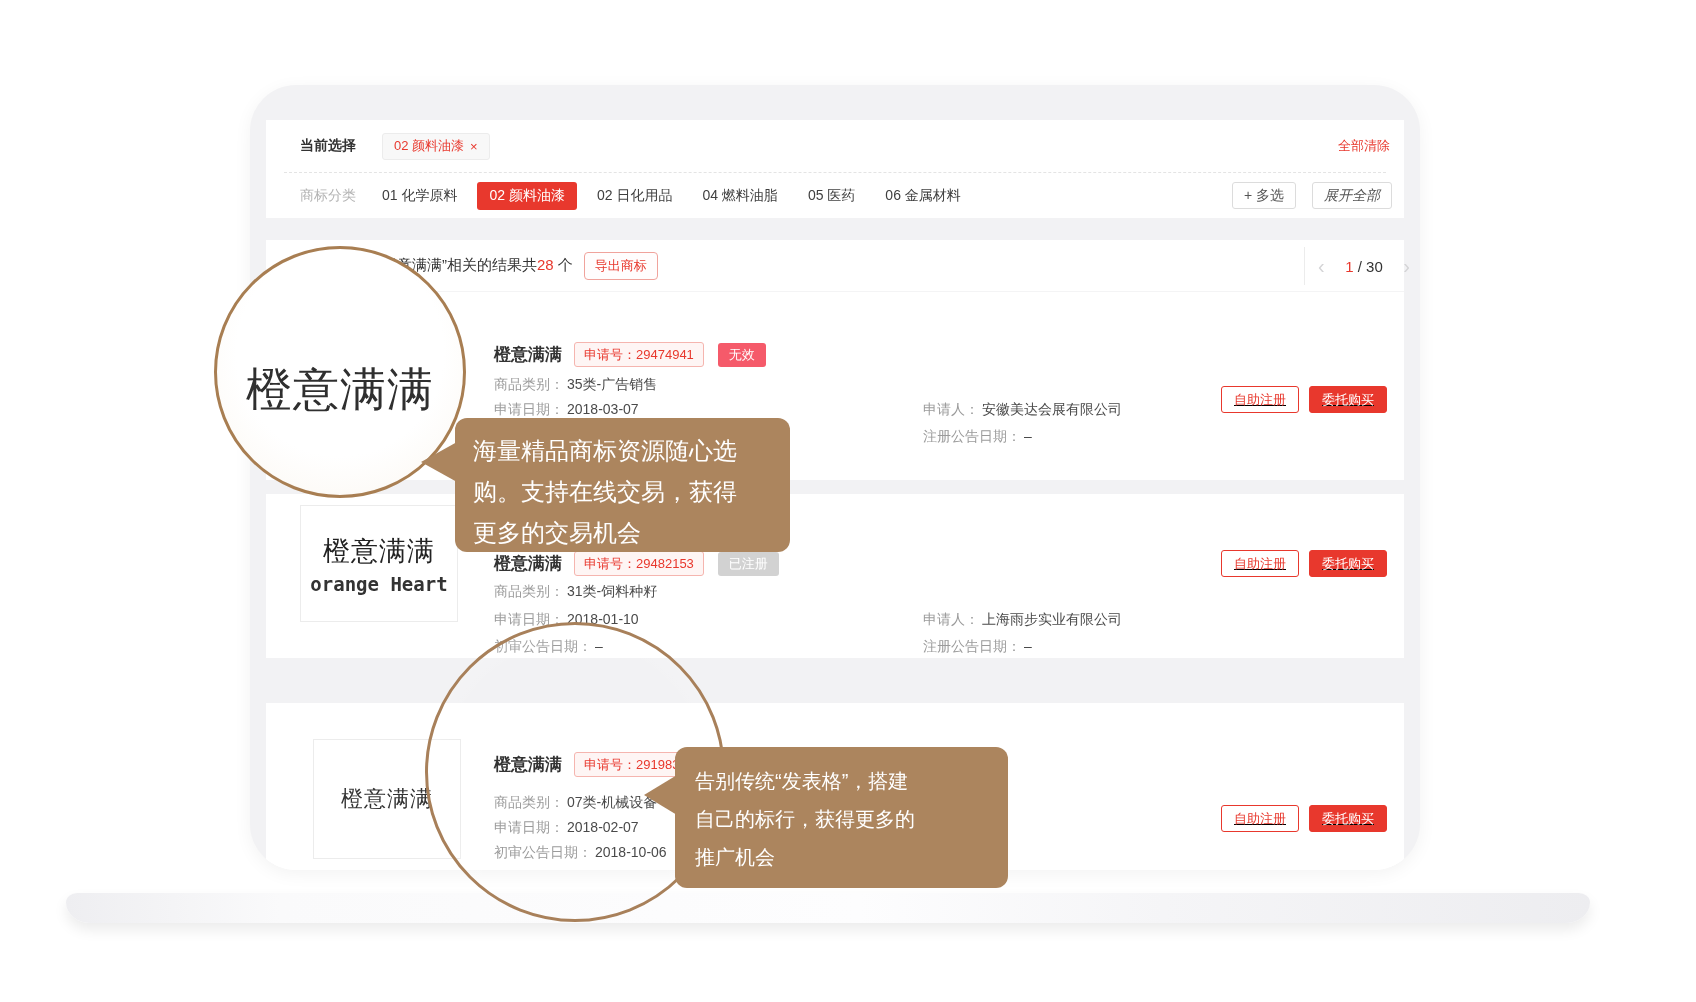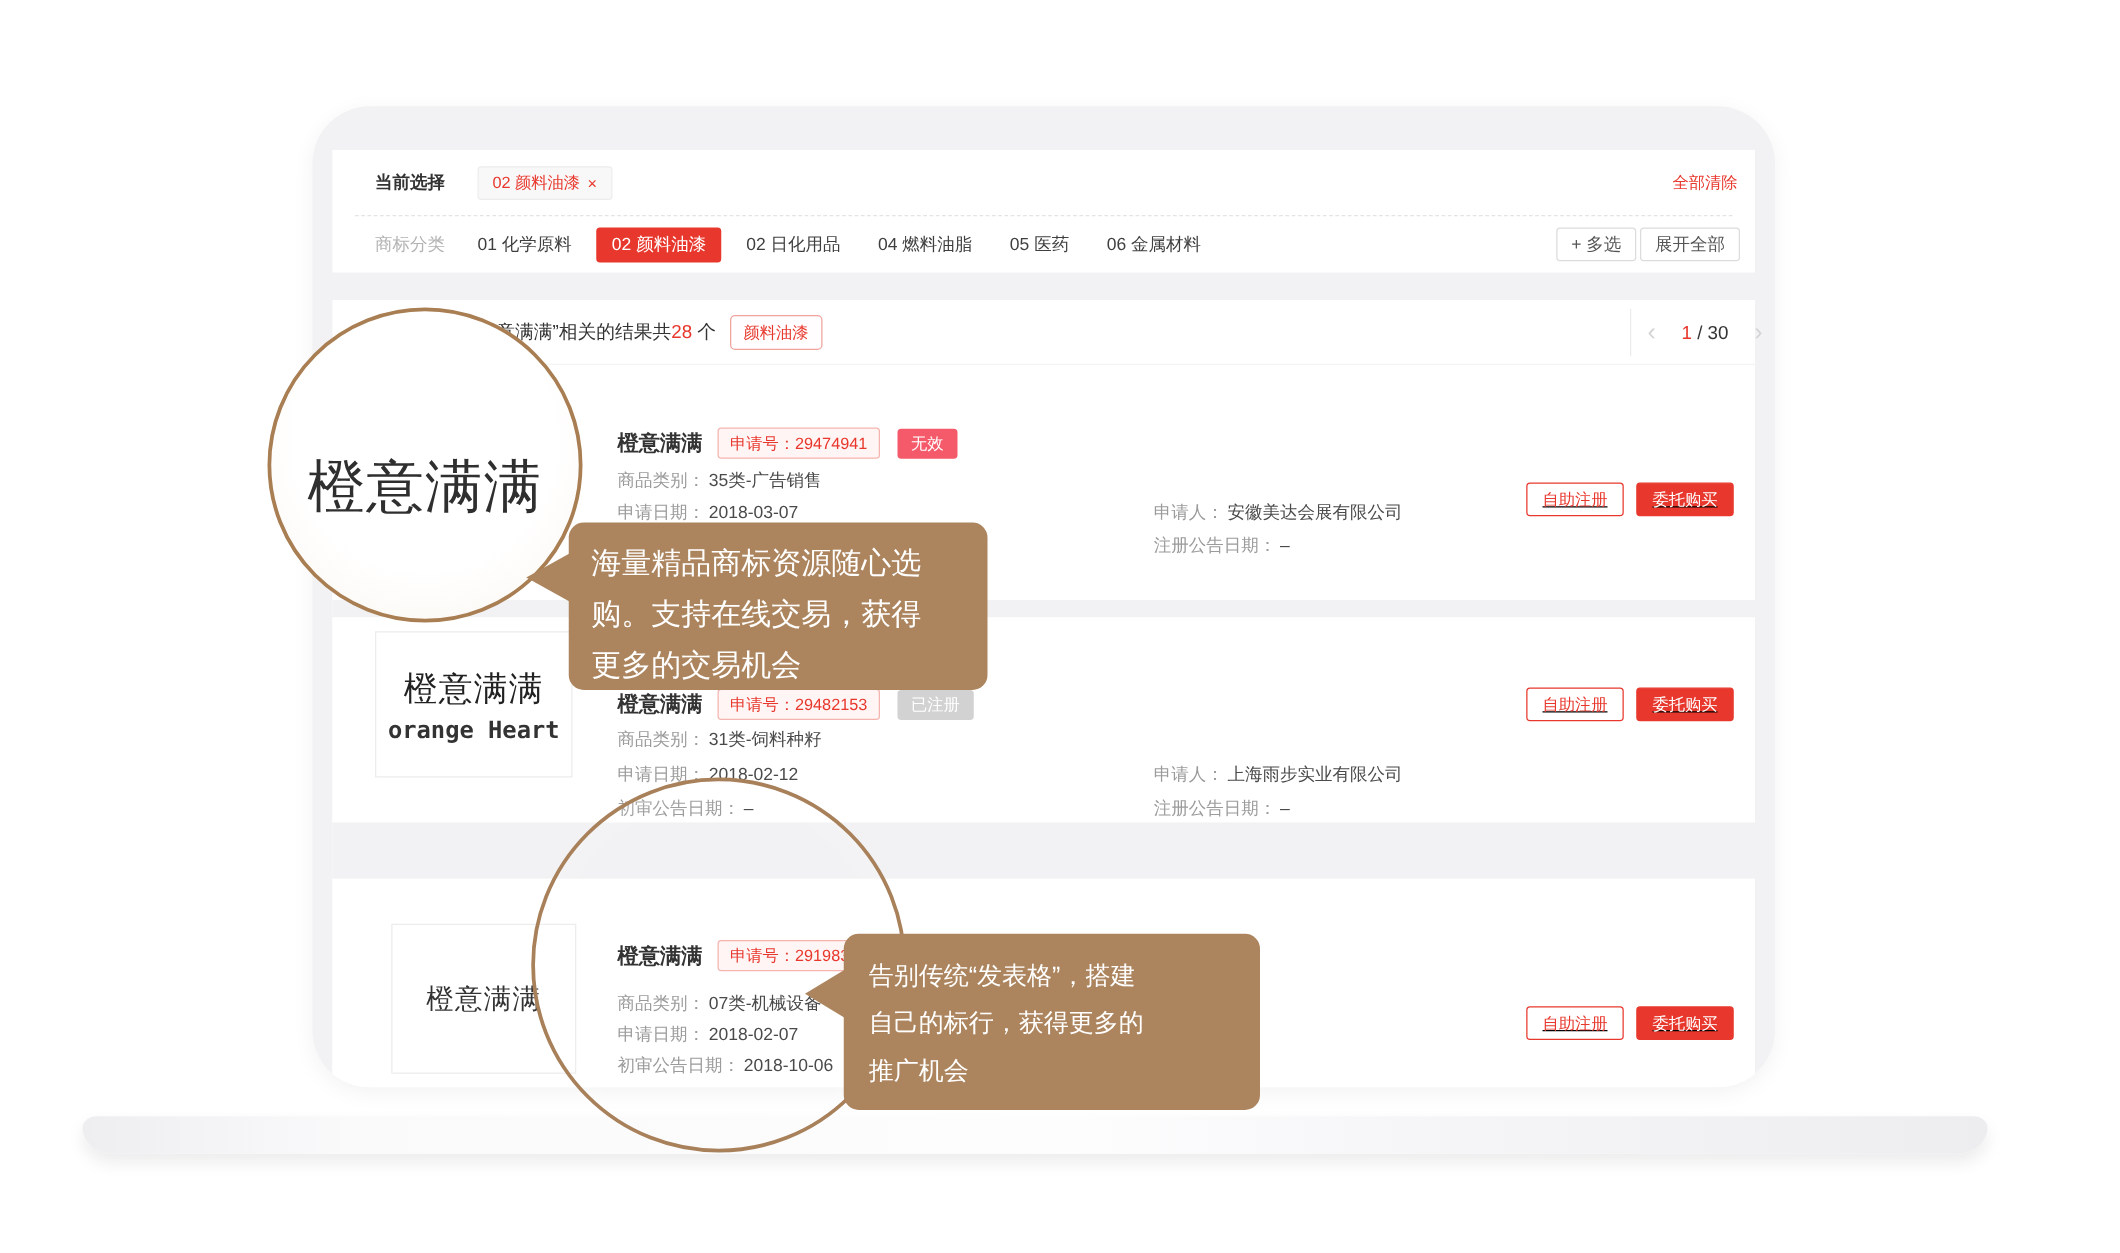--- a/index.html
+++ b/index.html
@@ -30,21 +30,21 @@
   .clear-all { margin-left:auto; font-size:13px; color:#e8382d; cursor:pointer; }
   .dotted { border-top:1px dashed #e4e4e4; margin:0 18px; }
   .row-b { height:45px; display:flex; align-items:center; padding:0 12px 0 34px; }
   .cat-lbl { font-size:14px; color:#b3b3b3; margin-right:26px; }
   .cat-item { font-size:14px; color:#3f3f3f; margin-right:30px; cursor:pointer; white-space:nowrap; }
   .cat-item.selected { background:#e8382d; color:#fff; padding:5px 12px; border-radius:3px; margin-right:20px; margin-left:-10px; }
   .mini-btn { display:flex; align-items:center; justify-content:center; height:27px; padding:0 11px;
               border:1px solid #dcdcdc; border-radius:3px; font-size:14px; color:#555;
               background:#fff; cursor:pointer; white-space:nowrap; }
   .push-right { margin-left:auto; }
-  .gap-8 { margin-left:3px; }
+  .gap-8 { margin-left:16px;font-style:italic; }
 
   
   .rheader { position:relative; height:52px; display:flex; align-items:center;
              padding-left:36px; border-bottom:1px solid #f4f4f5; }
   .res-text { font-size:15px; color:#333; white-space:nowrap; }
   .res-count { color:#e8382d; }
   .export-btn { margin:0 9px 0 11px; display:flex; align-items:center; justify-content:center;
                 width:74px; height:28px; border:1px solid #f0a39c; border-radius:4px;
                 color:#e8382d; font-size:13px; background:#fffdfd; cursor:pointer; white-space:nowrap; }
   .disclaimer { font-size:13px; color:#a3a3a3; white-space:nowrap; }
@@ -133,21 +133,21 @@
         <span class="cat-item">06 金属材料</span>
         <span class="mini-btn push-right">+ 多选</span>
         <span class="mini-btn gap-8">展开全部</span>
       </div>
     </div>
 
     <div class="panel rpanel">
 
       <div class="rheader">
         <span class="res-text"><span>为您检索到</span><span>“橙意满满”</span><span>相关的结果共</span><span class="res-count">28</span><span> 个</span></span>
-        <span class="export-btn">颜料油漆</span>
+        <span class="export-btn">导出商标</span>
         <span class="vdiv"></span>
         <span class="pag">
           <span class="chev">‹</span>
           <span class="nums"><span class="cur">1</span><span> / </span><span>30</span></span>
           <span class="chev">›</span>
         </span>
       </div>
 
       <div class="result" style="top:52px; height:188px;">
         <div class="t-line" style="top:50px;">
@@ -181,21 +181,21 @@
         </div>
         <div class="t-line" style="top:57px;">
           <span class="tm-name">橙意满满</span>
           <span class="no-badge">申请号：29482153</span>
           <span class="st-badge st-registered">已注册</span>
         </div>
         <div class="f-line" style="top:89px;">
           <span class="f-lbl">商品类别：</span><span class="f-val">31类-饲料种籽</span>
         </div>
         <div class="f-line" style="top:117px;">
-          <span class="f-lbl">申请日期：</span><span class="f-val">2018-02-12</span>
+          <span class="f-lbl">申请日期：</span><span class="f-val">2018-01-10</span>
           <span class="f-col2"><span class="f-lbl">申请人：</span><span class="f-val">上海雨步实业有限公司</span></span>
         </div>
         <div class="f-line" style="top:144px;">
           <span class="f-lbl">初审公告日期：</span><span class="f-val">–</span>
           <span class="f-col2"><span class="f-lbl">注册公告日期：</span><span class="f-val">–</span></span>
         </div>
         <div class="btns" style="top:56px;">
           <span class="btn btn-outline">自助注册</span>
           <span class="btn btn-fill">委托购买</span>
         </div>

